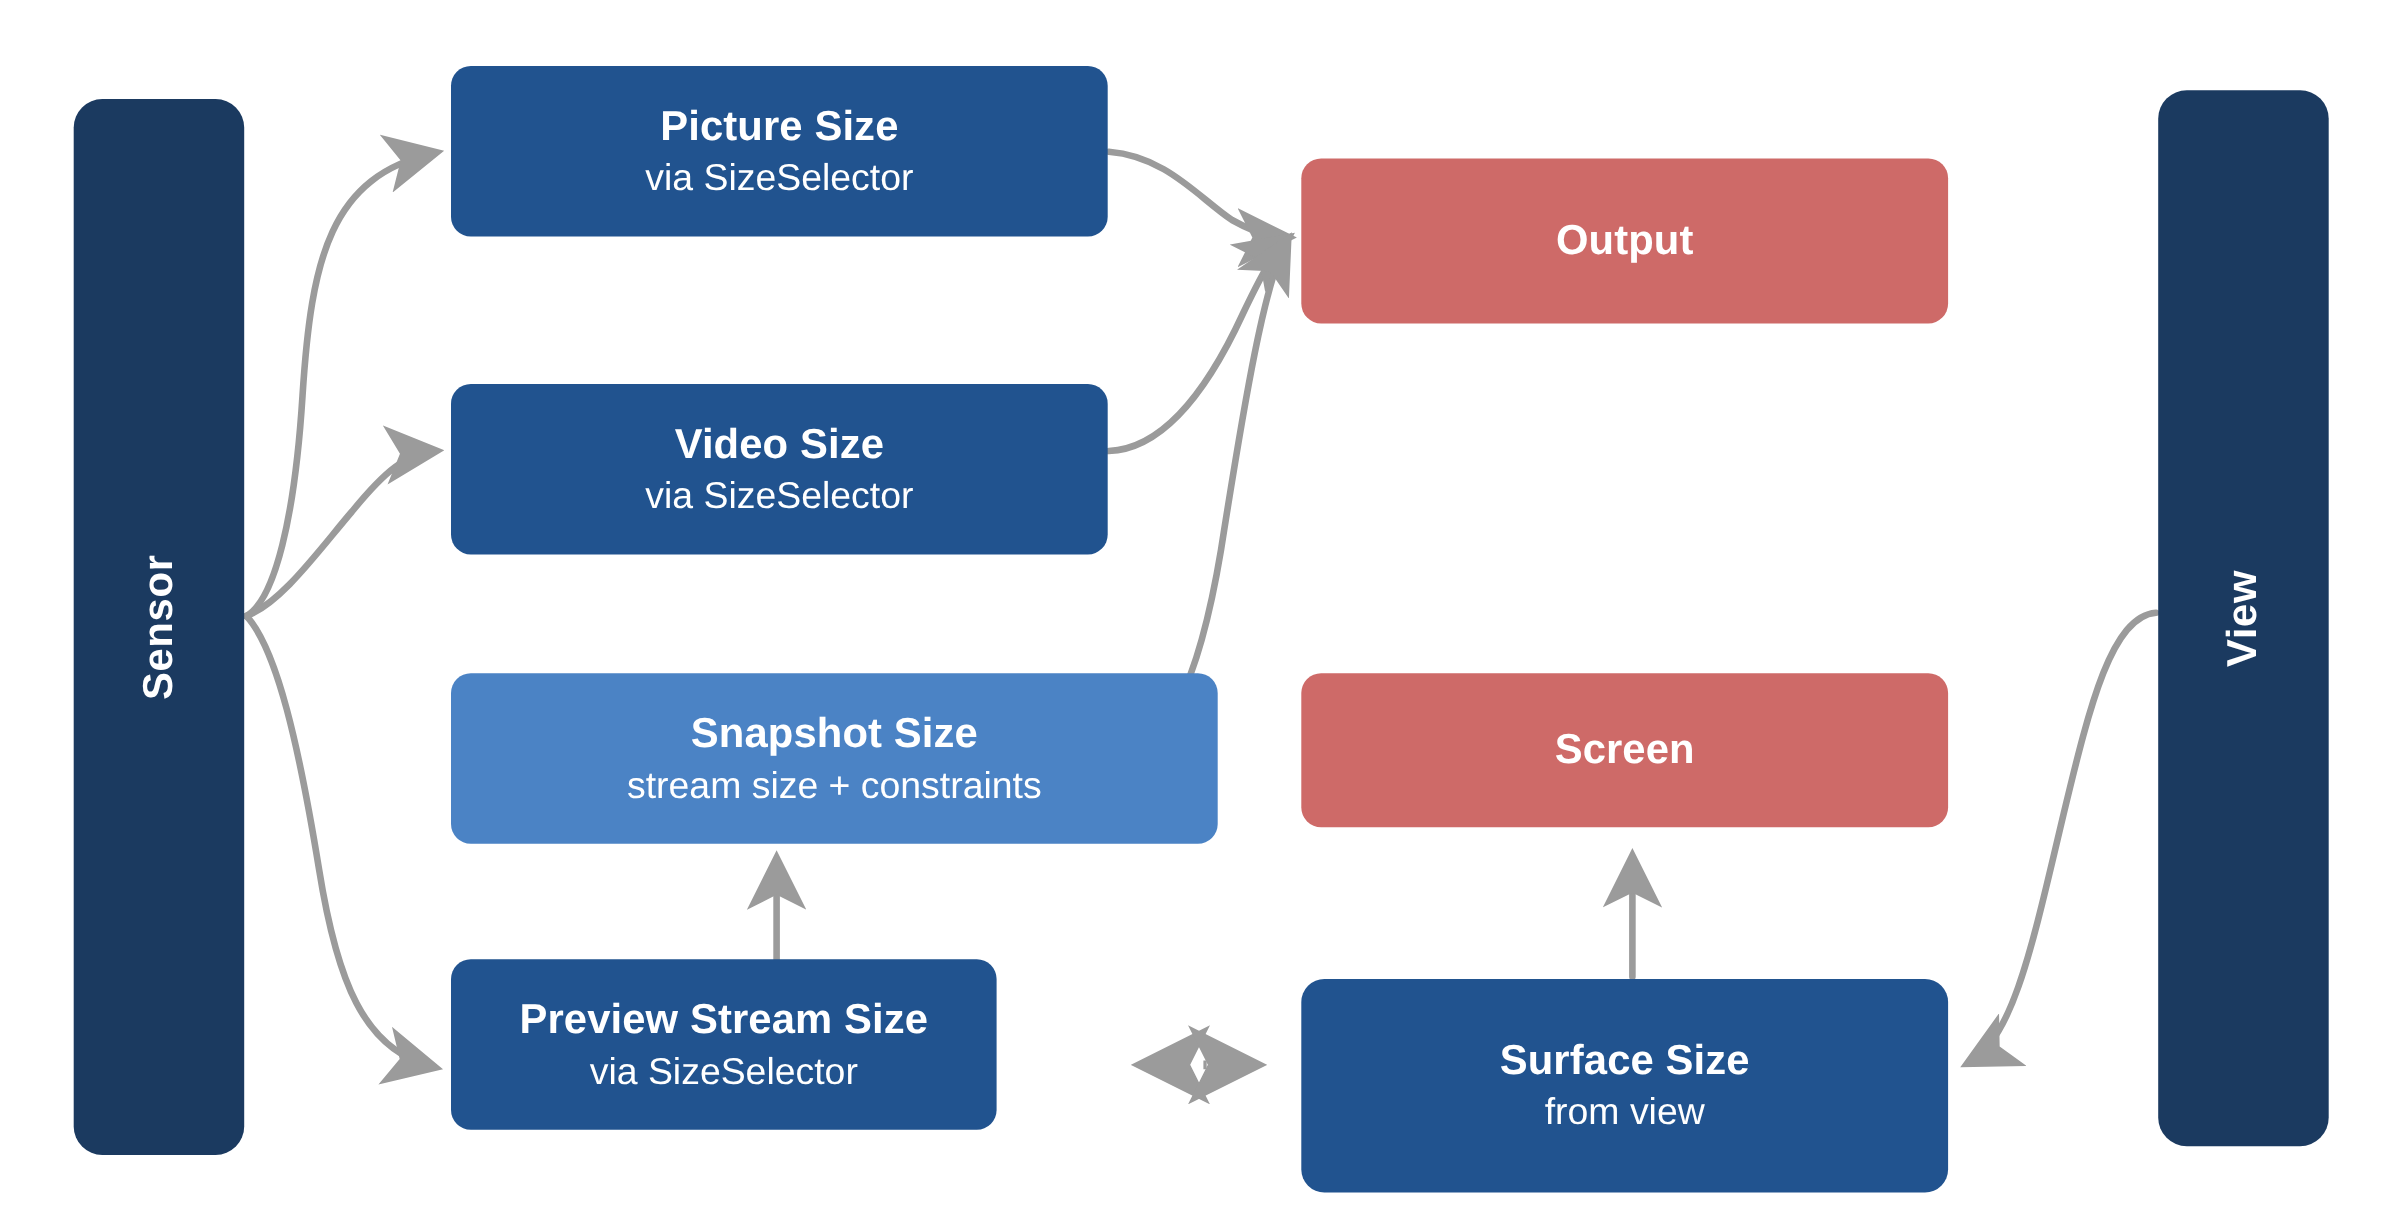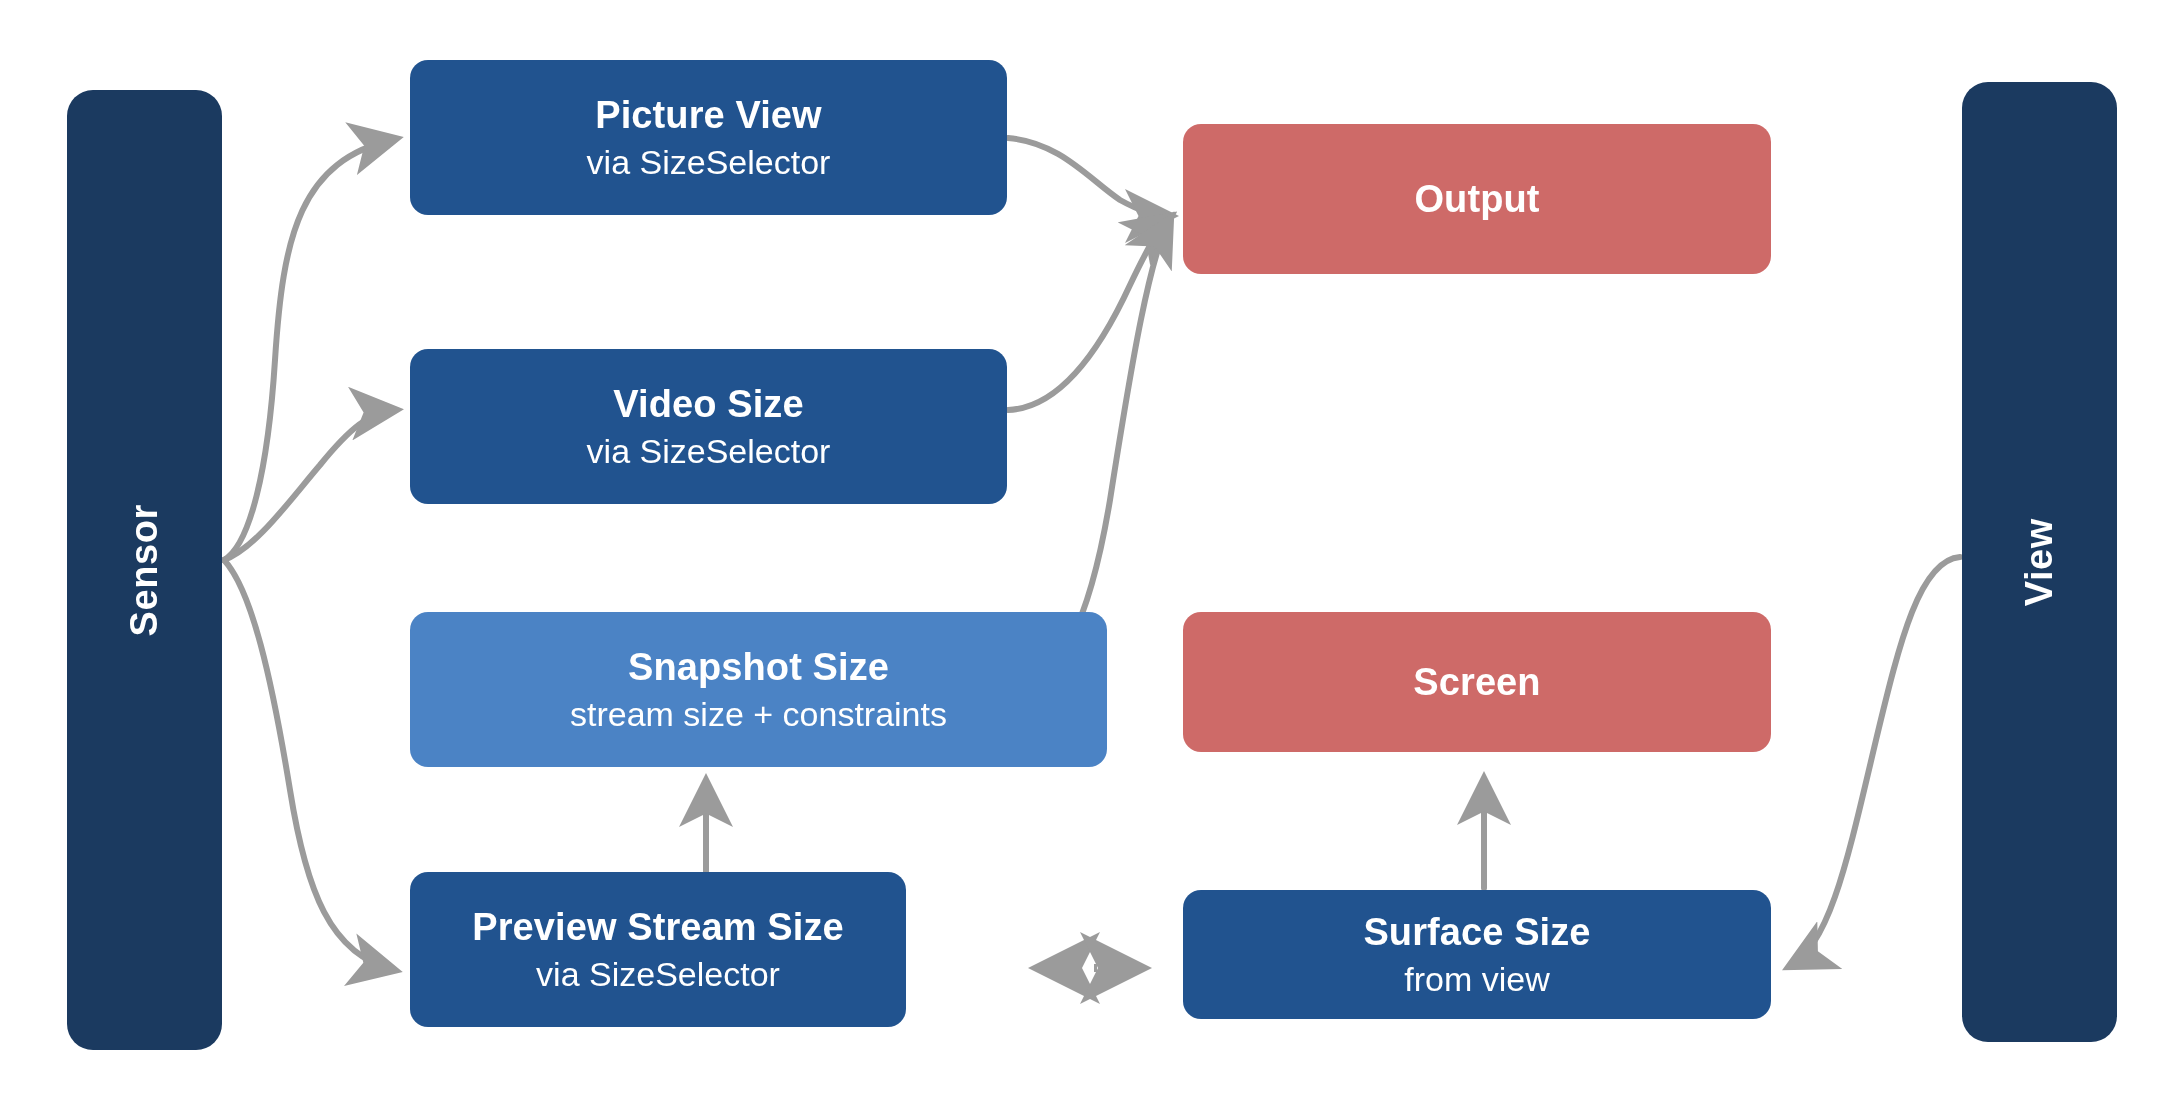--- a/index.html
+++ b/index.html
@@ -64,23 +64,23 @@
   .c-lblue { background: #4b83c5; }
   .c-red   { background: #ce6a68; }
 
   
   #node-sensor          { left: 67px;   top: 90px;  width: 155px; height: 960px; }
   #node-view            { left: 1962px; top: 82px;  width: 155px; height: 960px; }
   #node-picture-size    { left: 410px;  top: 60px;  width: 597px; height: 155px; }
   #node-video-size      { left: 410px;  top: 349px; width: 597px; height: 155px; }
   #node-snapshot-size   { left: 410px;  top: 612px; width: 697px; height: 155px; }
   #node-preview-stream  { left: 410px;  top: 872px; width: 496px; height: 155px; }
-  #node-output          { left: 1183px; top: 124px; width: 588px; height: 150px; }
+  #node-output          { left: 1183px; top: 144px; width: 588px; height: 150px; }
   #node-screen          { left: 1183px; top: 612px; width: 588px; height: 140px; }
-  #node-surface-size    { left: 1183px; top: 890px; width: 588px; height: 129px; }
+  #node-surface-size    { left: 1183px; top: 890px; width: 588px; height: 194px; border-radius: 21px; }
 </style>
 </head>
 <body>
 
 <div id="stage">
 
   <svg id="edges" viewBox="0 0 2182 1104">
     <defs>
       <marker id="ah" viewBox="0 0 12 12" refX="10" refY="6" markerWidth="9" markerHeight="9" orient="auto-start-reverse">
         <path d="M0,0 L12,6 L0,12 L3,6 Z" fill="#9b9b9b"></path>
@@ -118,21 +118,21 @@
 
   <div class="node rail c-navy" id="node-sensor">
     <span class="title">Sensor</span>
   </div>
 
   <div class="node rail c-navy" id="node-view">
     <span class="title">View</span>
   </div>
 
   <div class="node c-blue" id="node-picture-size">
-    <span class="title">Picture View</span>
+    <span class="title">Picture Size</span>
     <span class="subtitle">via SizeSelector</span>
   </div>
 
   <div class="node c-blue" id="node-video-size">
     <span class="title">Video Size</span>
     <span class="subtitle">via SizeSelector</span>
   </div>
 
   <div class="node c-lblue" id="node-snapshot-size">
     <span class="title">Snapshot Size</span>

